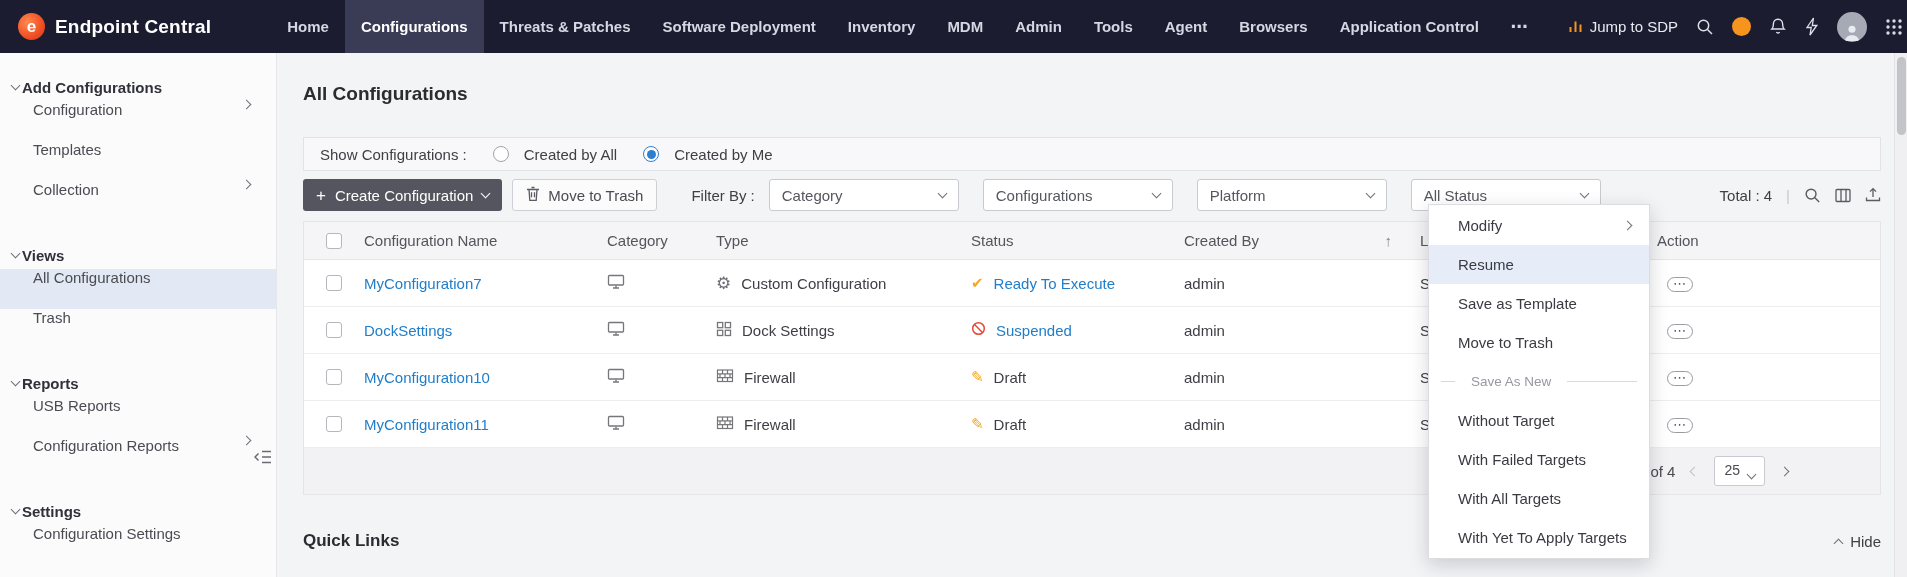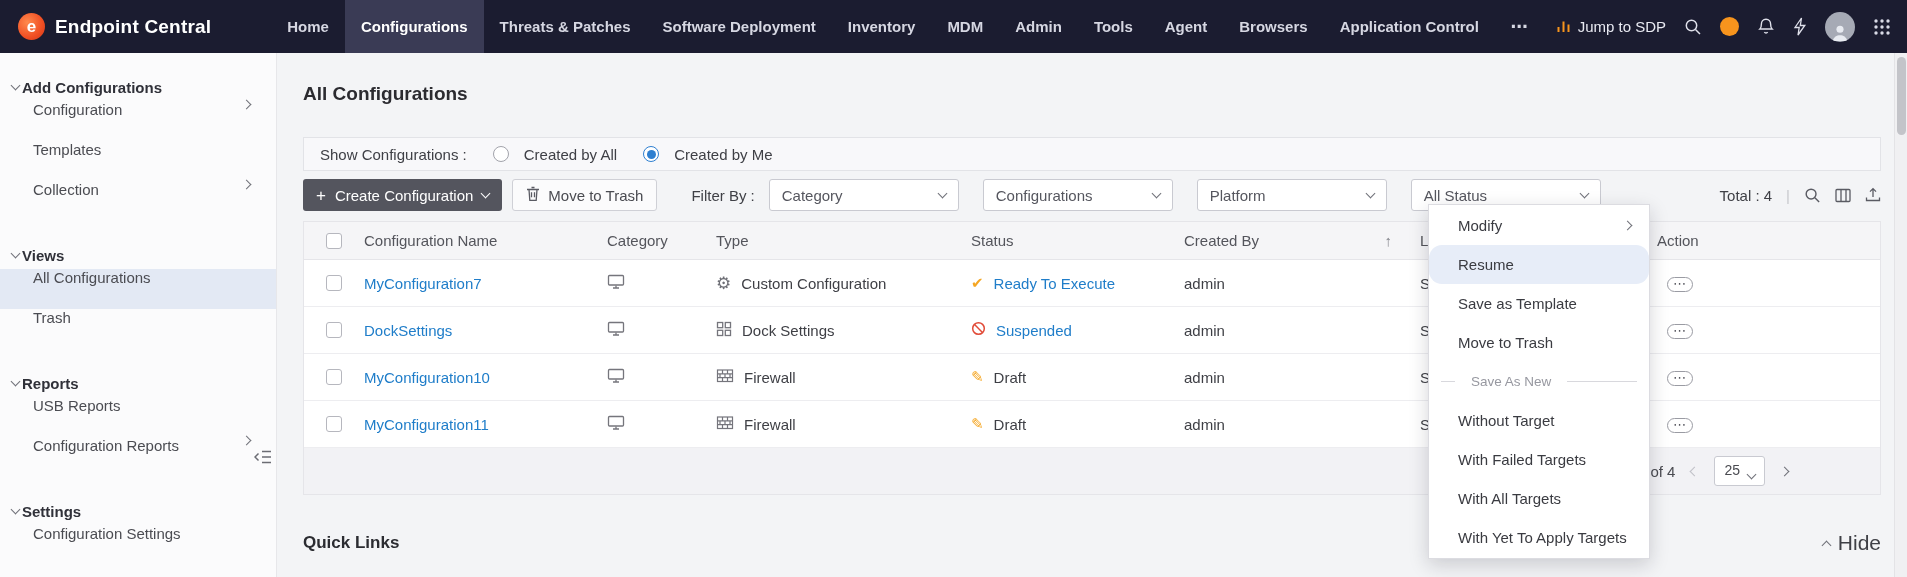--- a/index.html
+++ b/index.html
@@ -25,21 +25,21 @@
   .brand { display:flex; align-items:center; gap:10px; padding:0 60px 0 18px; }
   .logo { width:27px; height:27px; border-radius:50%;
     background:radial-gradient(circle at 35% 35%, #ff8a4d, #f04e23 60%, #cf3617);
     color:#fff; font-weight:bold; font-size:17px; display:flex; align-items:center; justify-content:center; }
   .brand-name { color:#fff; font-size:19px; font-weight:bold; letter-spacing:.2px; white-space:nowrap; }
   .nav { display:flex; align-items:stretch; }
   .nav-item { display:flex; align-items:center; padding:0 16px; color:#d6d7e2;
     font-size:15px; cursor:pointer; white-space:nowrap;font-weight:bold; }
   .nav-item.active { background:#3a3b55; color:#fff; }
   .nav-more { font-size:17px; letter-spacing:1px; }
-  .topbar-right { margin-left:auto; display:flex; align-items:center; gap:18px; padding-right:16px; }
+  .topbar-right { margin-left:auto; display:flex; align-items:center; gap:18px; padding-right:4px; }
   .jump-sdp { display:flex; align-items:center; gap:7px; font-size:15px; color:#e9eaf2; cursor:pointer; white-space:nowrap; }
   .tb-icon { display:flex; align-items:center; cursor:pointer; }
   .orange-dot { width:19px; height:19px; border-radius:50%; background:#f7941d; cursor:pointer; }
   .avatar { width:30px; height:30px; border-radius:50%; background:#a6aab5;
     display:flex; align-items:flex-end; justify-content:center; overflow:hidden; cursor:pointer; }
 
   
   .sidebar { position:absolute; top:53px; left:0; width:277px; bottom:0;
     background:#fbfbfc; border-right:1px solid #e7e7ea; z-index:5; }
   .side-section { padding-top:20px; }
@@ -94,27 +94,27 @@
     font-size:13px; line-height:0; cursor:pointer; letter-spacing:1px; }
 
   .tfoot { height:46px; background:#f2f2f5; display:flex; align-items:center;
     justify-content:flex-end; padding-right:92px; gap:16px; font-size:15px; color:#4a4b51; }
   .page-select { height:30px; border:1px solid #c9cad1; border-radius:3px; background:#fff;
     display:flex; align-items:flex-end; gap:8px; padding:7px 9px; font-size:14px; cursor:pointer; }
   .pg-btn { display:flex; align-items:center; cursor:pointer; }
 
   .quick-row { margin-top:36px; display:flex; align-items:center; }
   .quick-title { font-size:17px; font-weight:bold; color:#2b2c31; }
-  .hide-btn { margin-left:auto; display:flex; align-items:center; gap:8px; font-size:21px; color:#3f4046; cursor:pointer; }
+  .hide-btn { margin-left:auto; display:flex; align-items:center; gap:8px; font-size:15px; color:#3f4046; cursor:pointer; }
 
   
   .ctx-menu { position:absolute; left:1428px; top:204px; width:222px; background:#fff;
     border:1px solid #dcdce1; box-shadow:0 6px 18px rgba(20,20,40,.18); z-index:60; padding:1px 0; }
   .ctx-item { height:39px; display:flex; align-items:center; padding:0 18px 0 29px;
-    font-size:15px; color:#3a3b41; cursor:pointer; background:#fff;border-radius:13px; }
+    font-size:15px; color:#3a3b41; cursor:pointer; background:#fff; }
   .ctx-item.hl { background:#e7edf8; }
   .ctx-item .chev { margin-left:auto; }
   .ctx-divider { height:39px; display:flex; align-items:center; gap:16px; padding:0 12px; }
   .ctx-divider .line-s { height:1px; background:#d8d8dd; width:14px; }
   .ctx-divider .line-l { height:1px; background:#d8d8dd; flex:1; }
   .ctx-divider .lbl { font-size:13.5px; color:#9798a0; white-space:nowrap; }
 
   
   .scrollbar { position:absolute; top:53px; right:0; width:13px; bottom:0;
     background:#f0f0f2; border-left:1px solid #e3e3e6; z-index:40; }

